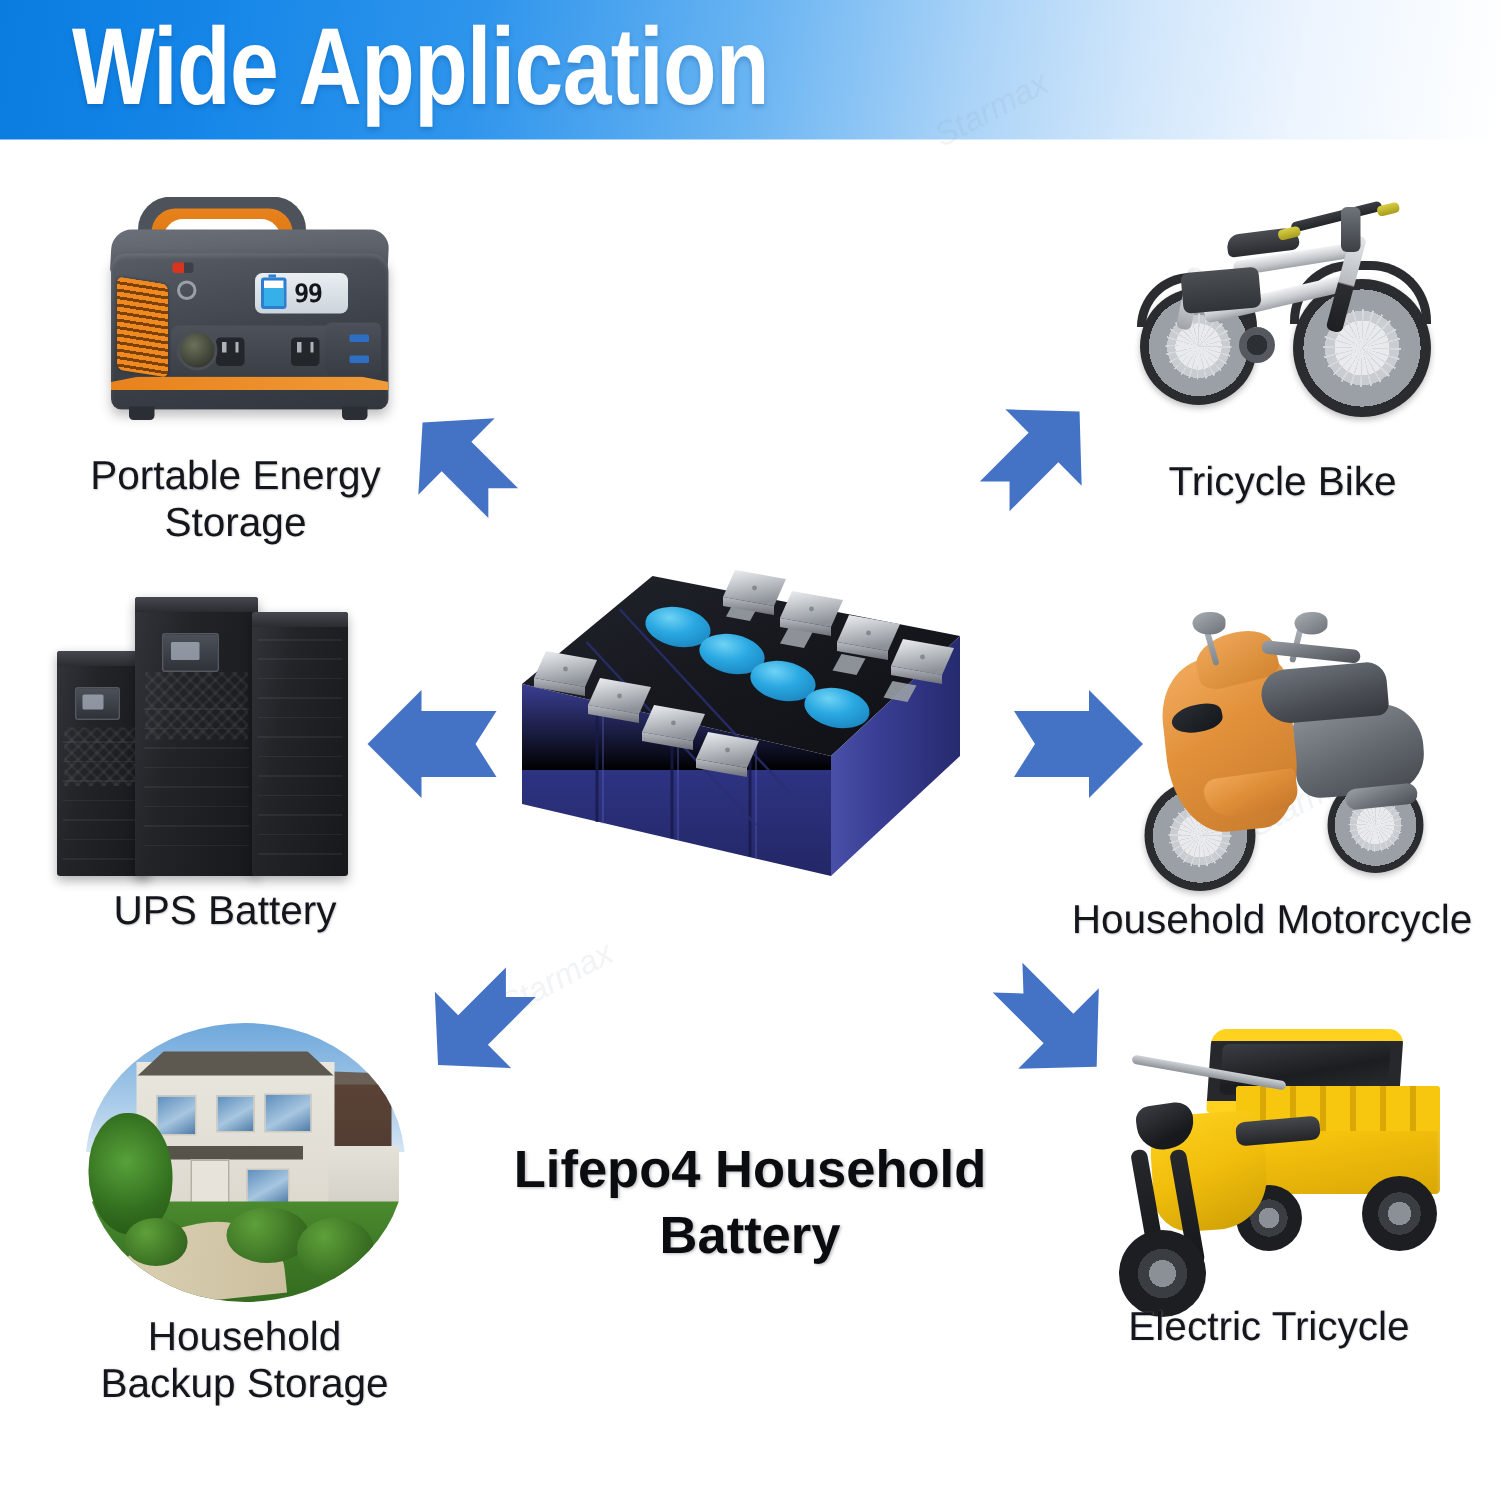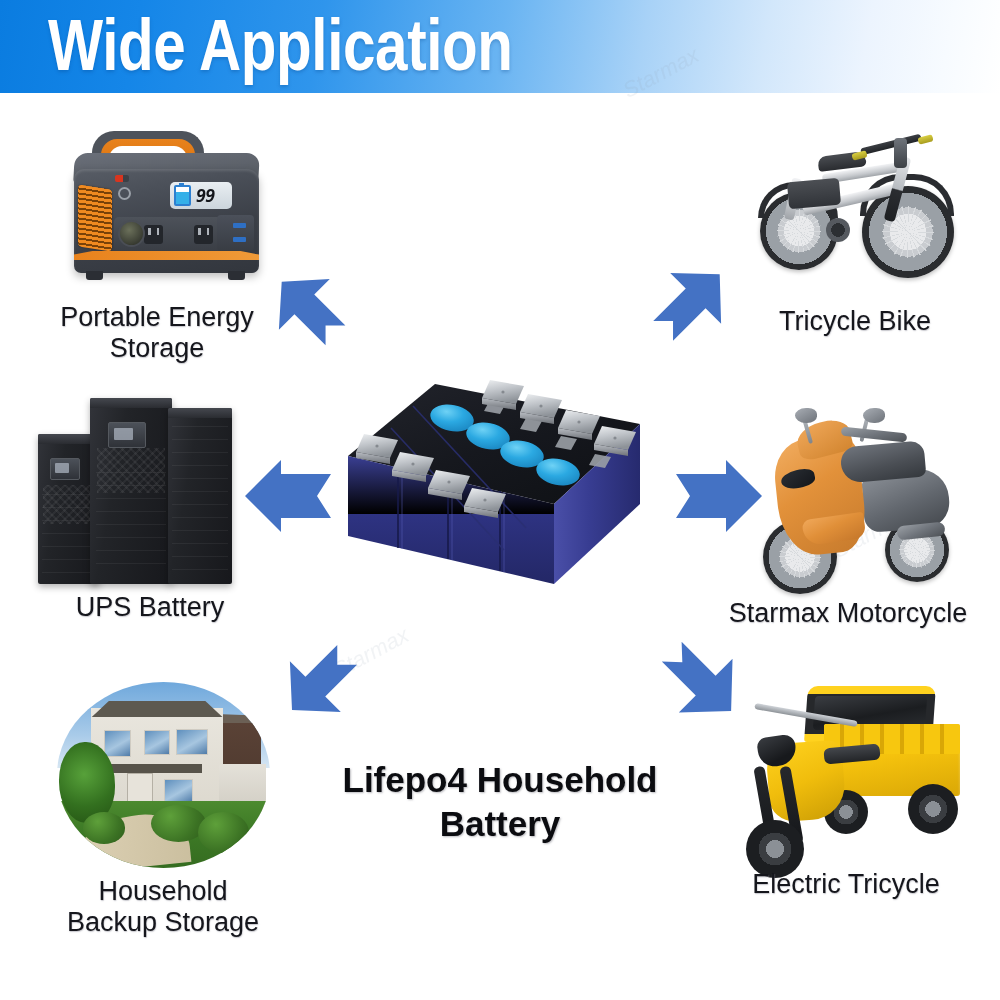--- a/index.html
+++ b/index.html
@@ -45,21 +45,20 @@
     color: #ffffff;
     transform: scaleX(0.80);
     transform-origin: left center;
     white-space: nowrap;
     text-shadow: 0 2px 4px rgba(0,60,130,0.28);
   }
 
   
   .cell {
     position: absolute;
-    font-style: italic;
   }
   .caption {
     position: absolute;
     text-align: center;
     font-size: 27px;
     line-height: 31px;
     color: #15161c;
     font-family: "Liberation Sans", sans-serif;
     text-shadow: 0.5px 0.5px 1.2px rgba(150,150,160,0.55);
     white-space: pre-line;
@@ -540,21 +539,21 @@
   <div class="moto-head"></div>
   <div class="moto-seat"></div>
   <div class="moto-mirror-stem" style="left:60px; top:6px; transform:rotate(-16deg);"></div>
   <div class="moto-mirror" style="left:50px; top:0px;"></div>
   <div class="moto-mirror-stem" style="left:118px; top:4px; transform:rotate(14deg);"></div>
   <div class="moto-mirror" style="left:118px; top:0px;"></div>
   <div class="moto-gray" style="left:96px; top:22px; width:66px; height:9px; border-radius:5px; transform:rotate(6deg);"></div>
   <div class="moto-gray" style="left:152px; top:116px; width:48px; height:14px; border-radius:7px; transform:rotate(-6deg);"></div>
   <div class="moto-body" style="left:58px; top:108px; width:62px; height:26px; border-radius:10px 4px 14px 20px; transform:rotate(-8deg);"></div>
 </div>
-<div class="caption" style="left:700px; top:598px; width:296px;">Starmax Motorcycle</div>
+<div class="caption" style="left:700px; top:598px; width:296px;">Household Motorcycle</div>
 
 <div class="cell house">
   <div class="sky"></div>
   <div class="house-wing-roof"></div>
   <div class="house-wing"></div>
   <div class="house-main"></div>
   <div class="house-upper-roof"></div>
   <div class="win" style="left:22%; top:26%; width:12%; height:13%;"></div>
   <div class="win" style="left:41%; top:26%; width:11%; height:12%;"></div>
   <div class="win" style="left:56%; top:25%; width:14%; height:13%;"></div>

